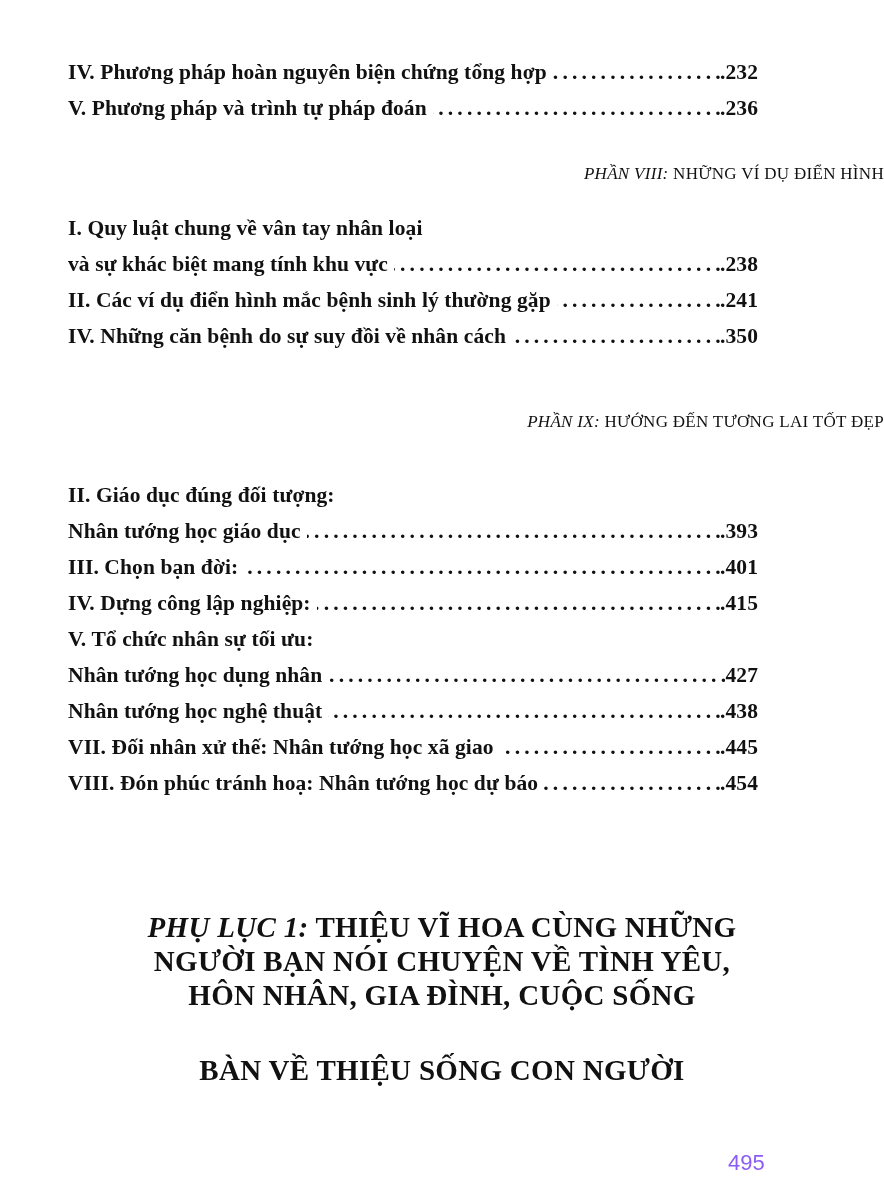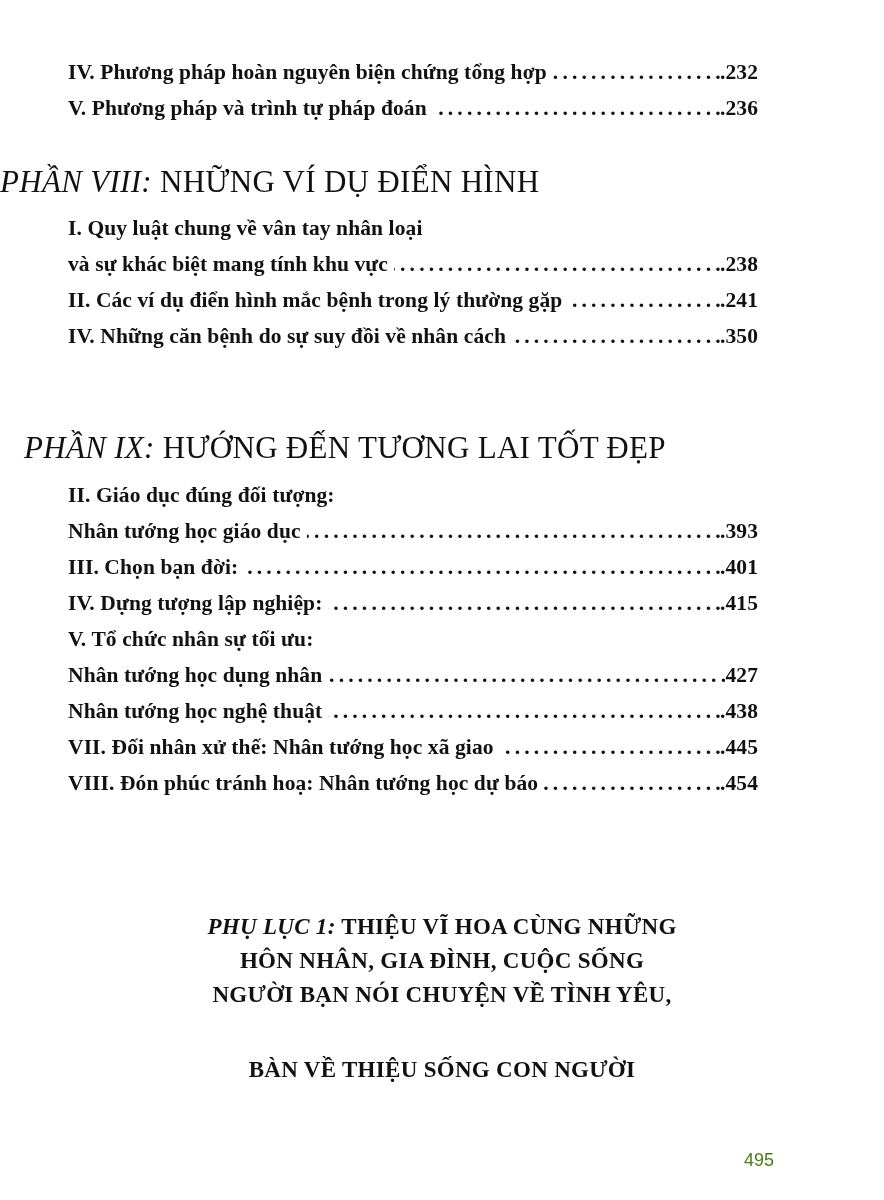--- a/index.html
+++ b/index.html
@@ -54,52 +54,51 @@
       letter-spacing: -0.6px;
     }
     .toc-line .pg {
       flex: 0 0 auto;
     }
 
     .part-heading {
       position: absolute;
       left: 0;
       width: 884px;
-      text-align: left;
+      text-align: right;
       font-family: "Liberation Serif", "DejaVu Serif", serif;
-      font-size: 31px;
+      font-size: 17px;
       font-weight: normal;
       letter-spacing: 0.3px;
       white-space: nowrap;
     }
     .part-heading .part-prefix { font-style: italic; }
 
     .appendix-heading {
       position: absolute;
       left: 0;
       width: 884px;
       text-align: center;
       font-family: "Liberation Serif", "DejaVu Serif", serif;
       font-weight: bold;
-      font-size: 23px;
+      font-size: 29px;
       line-height: 34px;
       letter-spacing: 0.3px;
     }
     .appendix-heading .line { display: block; white-space: nowrap; }
     .appendix-heading .app-prefix { font-style: italic; }
 
     .page-number {
       position: absolute;
       left: 728px;
       top: 1150px;
       font-family: "Liberation Sans", "DejaVu Sans", sans-serif;
-      font-size: 18px;
+      font-size: 22px;
       font-weight: normal;
-      color: #4d7c0f;
-      margin-left: 16px;
+      color: #8b5cf6;
     }
   </style>
 </head>
 <body>
 
 <div class="page">
 
   <div class="toc-block" style="top:54px;">
     <div class="toc-line">
       <span class="label">IV. Phương pháp hoàn nguyên biện chứng tổng hợp</span>
@@ -121,52 +120,52 @@
     <div class="toc-line no-page">
       <span class="label">I. Quy luật chung về vân tay nhân loại</span>
 
     </div>
     <div class="toc-line">
       <span class="label">và sự khác biệt mang tính khu vực</span>
       <span class="leader"></span>
       <span class="pg">.238</span>
     </div>
     <div class="toc-line">
-      <span class="label">II. Các ví dụ điển hình mắc bệnh trong lý thường gặp</span>
+      <span class="label">II. Các ví dụ điển hình mắc bệnh sinh lý thường gặp</span>
       <span class="leader"></span>
       <span class="pg">.241</span>
     </div>
     <div class="toc-line">
       <span class="label">IV. Những căn bệnh do sự suy đồi về nhân cách</span>
       <span class="leader"></span>
       <span class="pg">.350</span>
     </div>
   </div>
 
-  <div class="part-heading" style="top:430px;padding-left:24px;">
+  <div class="part-heading" style="top:412px;padding-left:24px;">
     <span class="part-prefix">PHẦN IX:</span><span> HƯỚNG ĐẾN TƯƠNG LAI TỐT ĐẸP</span>
   </div>
 
   <div class="toc-block" style="top:477px;">
     <div class="toc-line no-page">
       <span class="label">II. Giáo dục đúng đối tượng:</span>
 
     </div>
     <div class="toc-line">
       <span class="label">Nhân tướng học giáo dục</span>
       <span class="leader"></span>
       <span class="pg">.393</span>
     </div>
     <div class="toc-line">
       <span class="label">III. Chọn bạn đời:</span>
       <span class="leader"></span>
       <span class="pg">.401</span>
     </div>
     <div class="toc-line">
-      <span class="label">IV. Dựng tượng lập nghiệp:</span>
+      <span class="label">IV. Dựng công lập nghiệp:</span>
       <span class="leader"></span>
       <span class="pg">.415</span>
     </div>
     <div class="toc-line no-page">
       <span class="label">V. Tổ chức nhân sự tối ưu:</span>
 
     </div>
     <div class="toc-line">
       <span class="label">Nhân tướng học dụng nhân</span>
       <span class="leader"></span>
@@ -184,22 +183,22 @@
     </div>
     <div class="toc-line">
       <span class="label">VIII. Đón phúc tránh hoạ: Nhân tướng học dự báo</span>
       <span class="leader"></span>
       <span class="pg">.454</span>
     </div>
   </div>
 
   <div class="appendix-heading" style="top:910px;">
     <span class="line"><span class="app-prefix">PHỤ LỤC 1:</span><span> THIỆU VĨ HOA CÙNG NHỮNG</span></span>
+    <span class="line">NGƯỜI BẠN NÓI CHUYỆN VỀ TÌNH YÊU,</span>
     <span class="line">HÔN NHÂN, GIA ĐÌNH, CUỘC SỐNG</span>
-    <span class="line">NGƯỜI BẠN NÓI CHUYỆN VỀ TÌNH YÊU,</span>
   </div>
 
   <div class="appendix-heading" style="top:1053px;">
     <span class="line">BÀN VỀ THIỆU SỐNG CON NGƯỜI</span>
   </div>
 
   <div class="page-number">495</div>
 
 </div>
 

